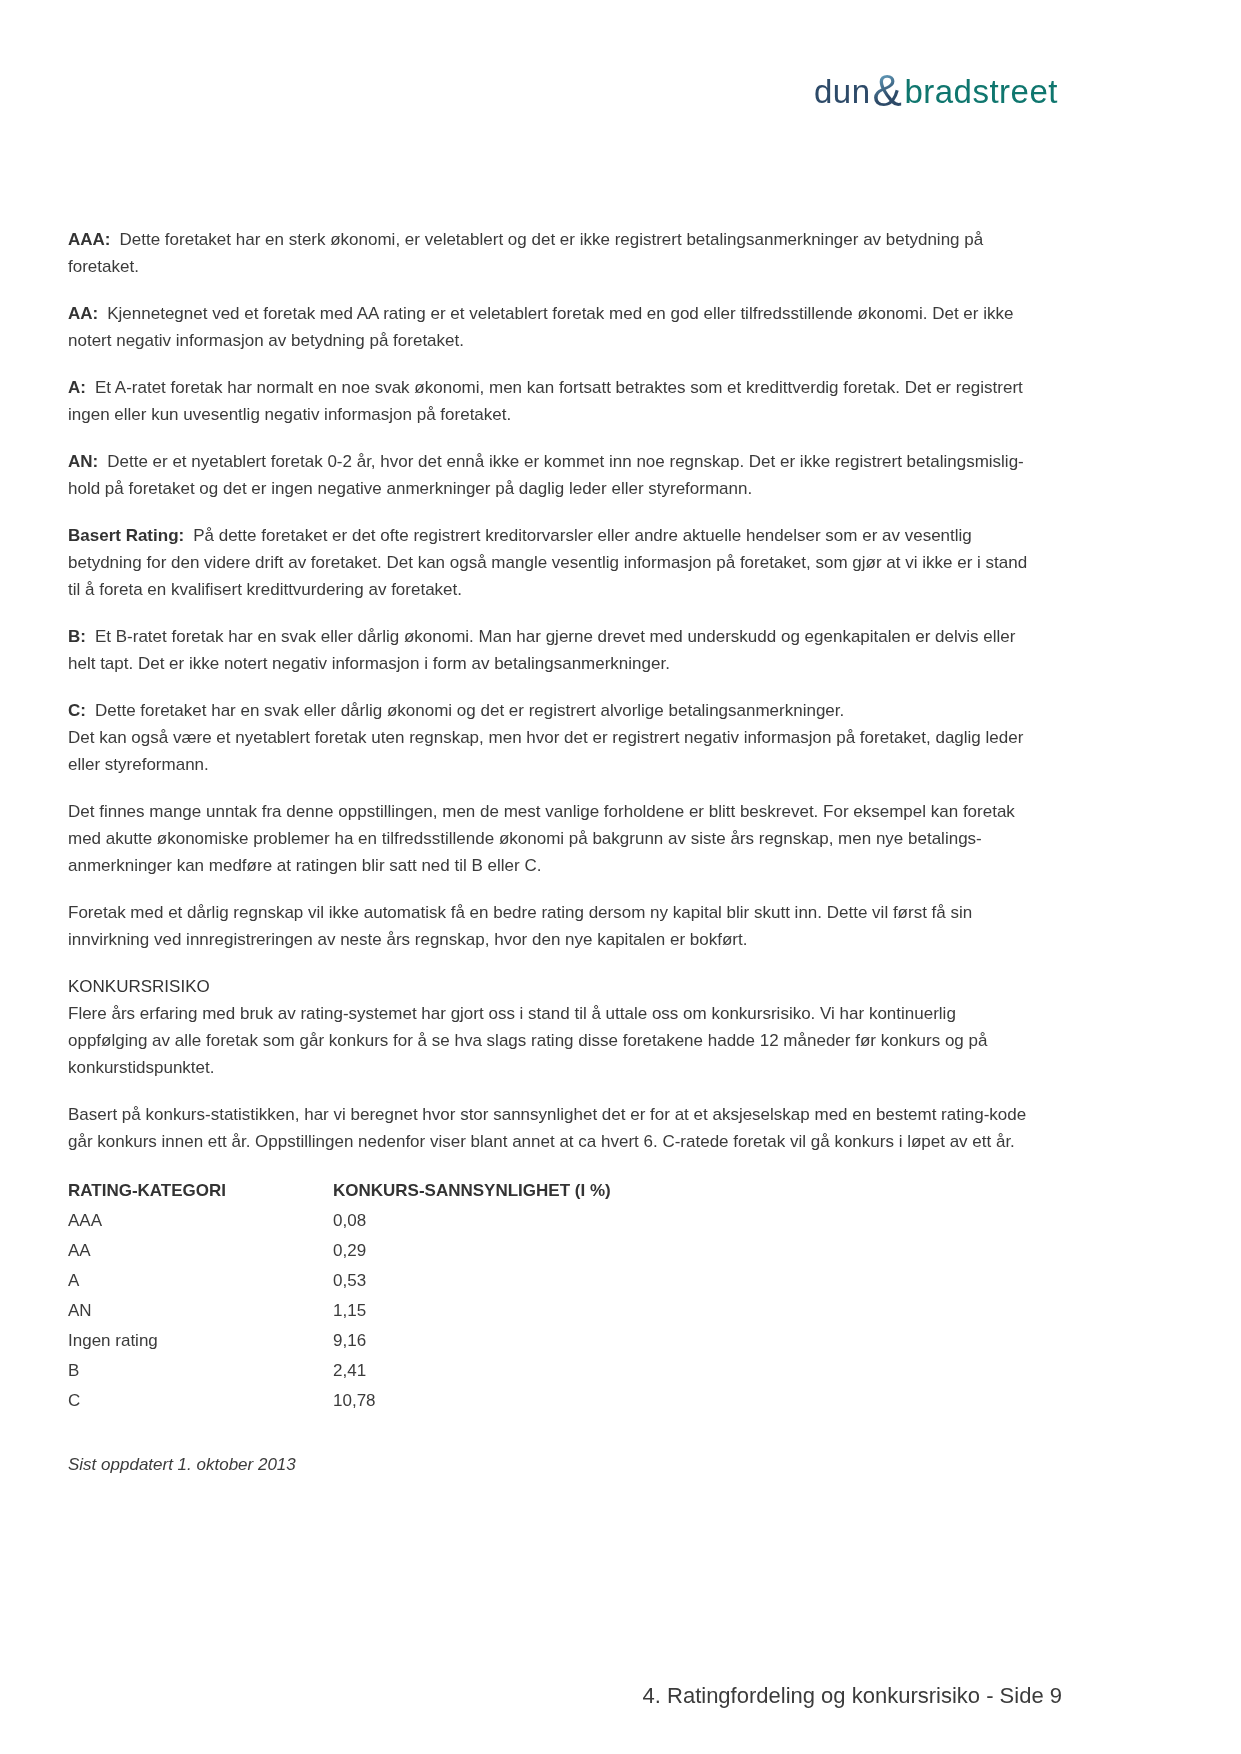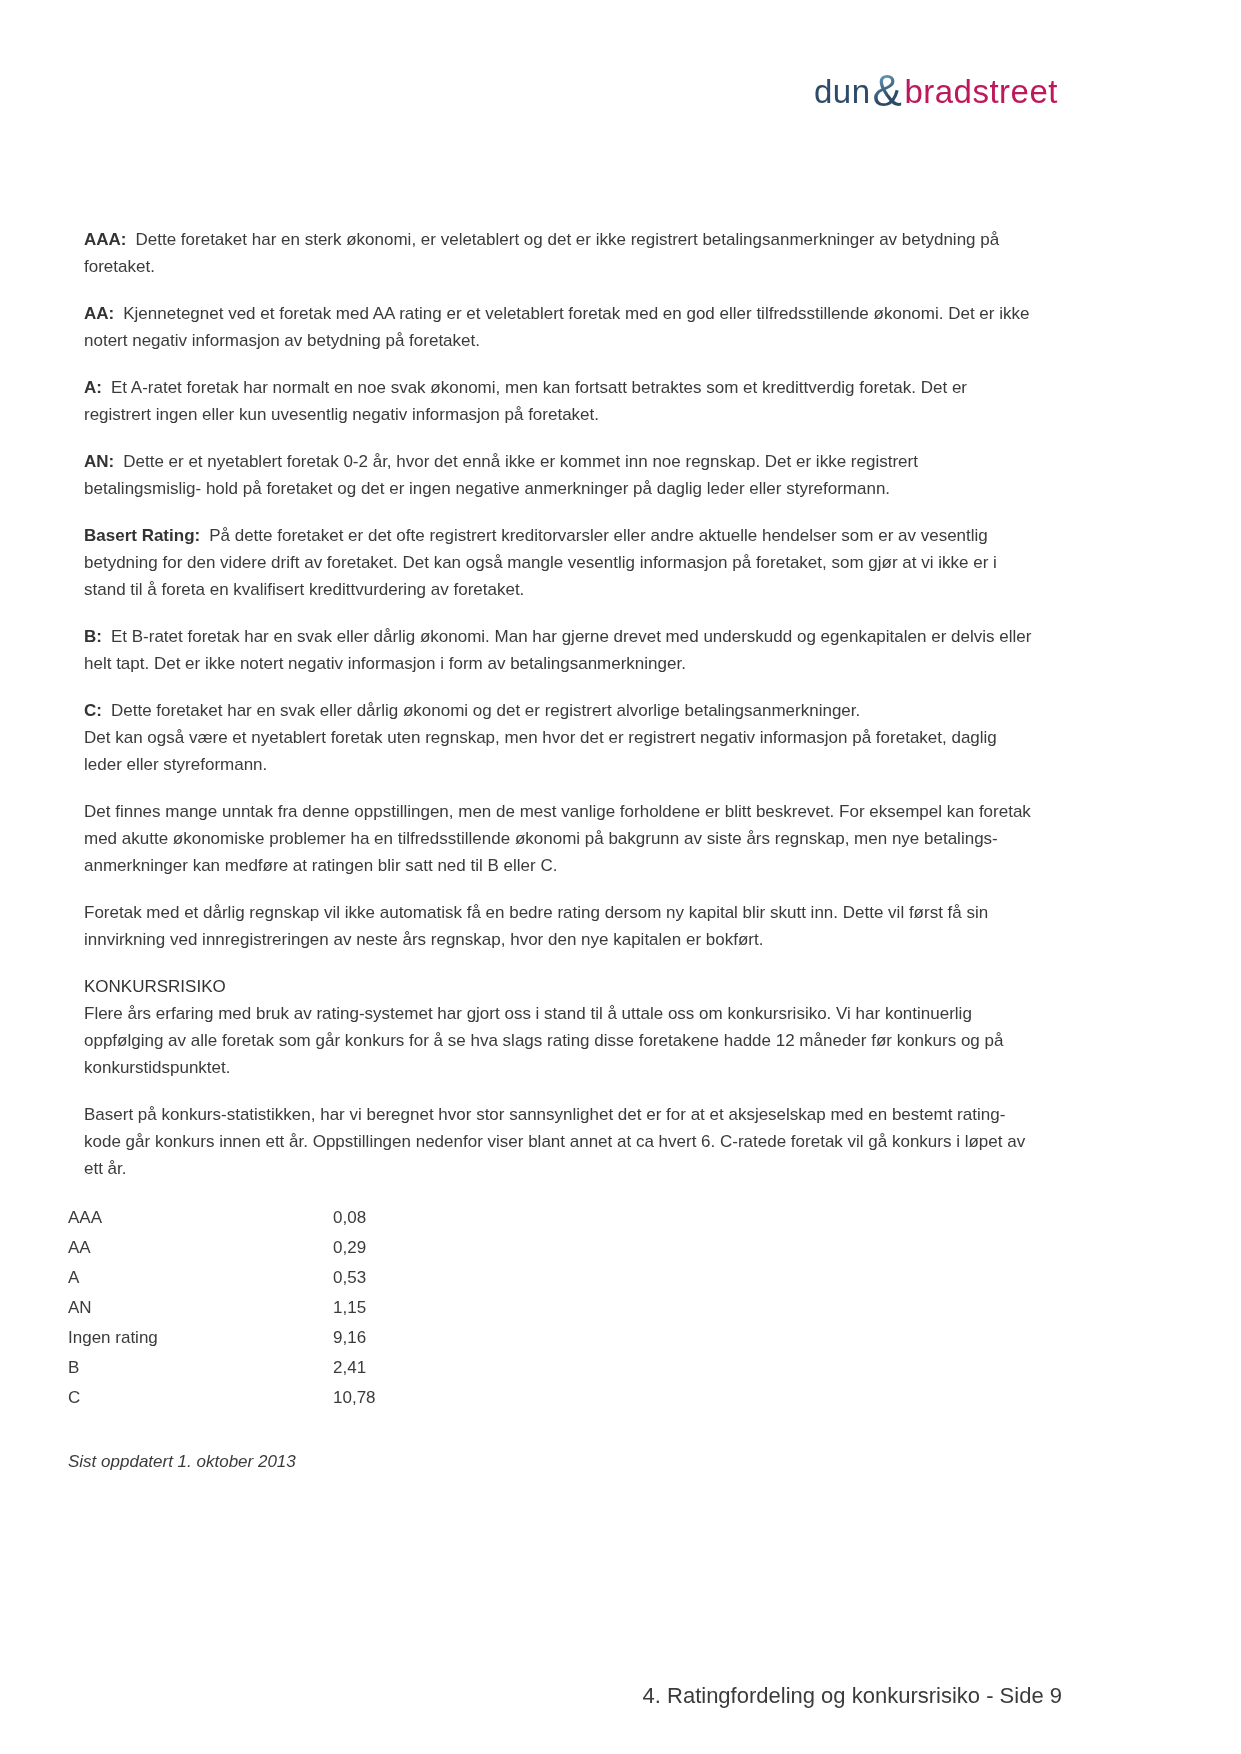--- a/index.html
+++ b/index.html
@@ -21,27 +21,27 @@
   .logo .amp{
     font-size:44px;color:#2d4a68;margin:0 2px;vertical-align:-3px;font-weight:400;
   }
   @supports ((-webkit-background-clip:text) or (background-clip:text)){
     .logo .amp{
       background:linear-gradient(155deg,#6fb0cf 10%,#2d4a68 60%);
       -webkit-background-clip:text;background-clip:text;
       color:transparent;
     }
   }
-  .logo .brad{color:#be185d;text-align:center;}
+  .logo .brad{color:#0f766e;text-align:center;}
   
   .content{
     position:absolute;left:68px;top:226px;width:965px;
     font-size:17px;line-height:27px;
   }
-  .para{margin:0 0 20px 16px;}
+  .para{margin:0 0 20px 0;}
   .plabel{font-weight:bold;margin-right:9px;color:#333333;}
   .ptext{white-space:pre-wrap;}
   .sheading{font-weight:normal;color:#333333;}
   
   .ktable{margin-top:0;}
   .trow{display:flex;height:30px;align-items:center;}
   .tc1{width:265px;}
   .tc2{width:40px;text-align:left;}
   .thead{font-weight:bold;color:#333333;}
   .thead .tc2h{flex:1;}
@@ -103,20 +103,24 @@
     <div class="para">
       <div class="sheading">KONKURSRISIKO</div>
       <span class="ptext">Flere års erfaring med bruk av rating-systemet har gjort oss i stand til å uttale oss om konkursrisiko. Vi har kontinuerlig oppfølging av alle foretak som går konkurs for å se hva slags rating disse foretakene hadde 12 måneder før konkurs og på konkurstidspunktet.</span>
     </div>
 
     <p class="para">
       <span class="ptext">Basert på konkurs-statistikken, har vi beregnet hvor stor sannsynlighet det er for at et aksjeselskap med en bestemt rating-kode går konkurs innen ett år. Oppstillingen nedenfor viser blant annet at ca hvert 6. C-ratede foretak vil gå konkurs i løpet av ett år.</span>
     </p>
 
     <div class="ktable">
+      <div class="trow thead">
+        <div class="tc1">RATING-KATEGORI</div>
+        <div class="tc2h">KONKURS-SANNSYNLIGHET (I %)</div>
+      </div>
       <div class="trow">
         <div class="tc1">AAA</div>
         <div class="tc2">0,08</div>
       </div>
       <div class="trow">
         <div class="tc1">AA</div>
         <div class="tc2">0,29</div>
       </div>
       <div class="trow">
         <div class="tc1">A</div>

